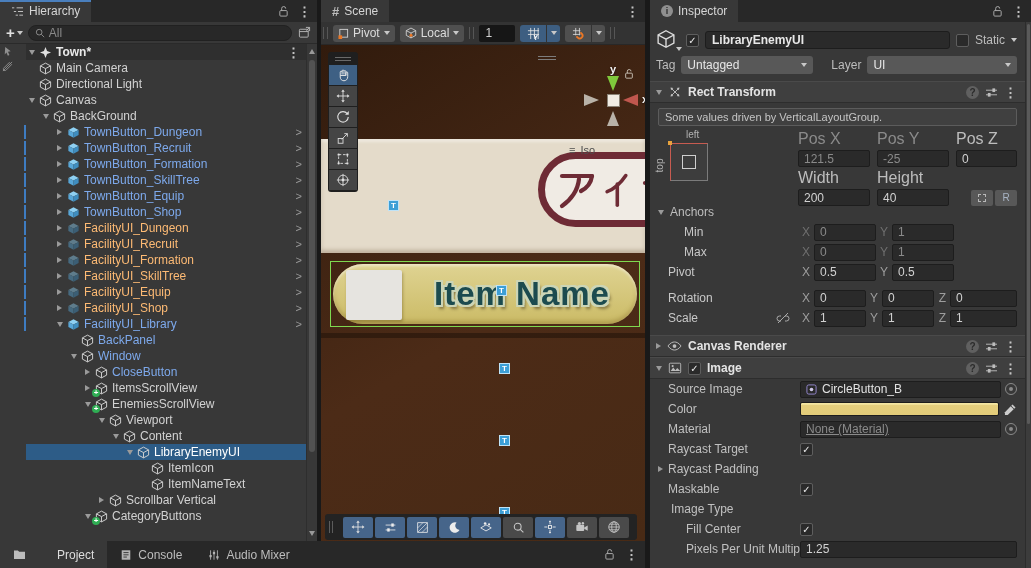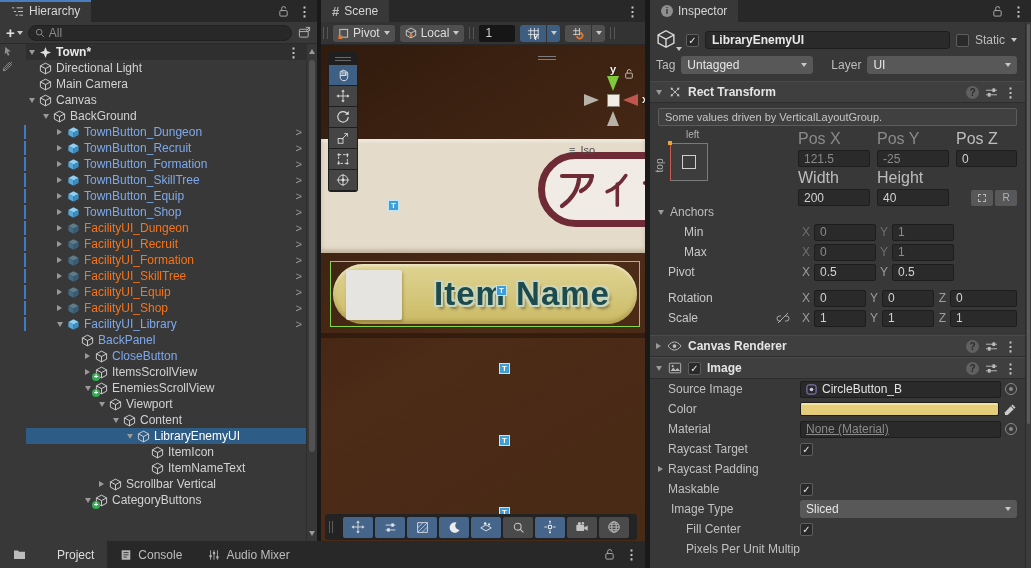--- a/index.html
+++ b/index.html
@@ -39,21 +39,21 @@
   .trow{height:16px;display:flex;align-items:center;position:relative;}
   .trow.sel{background:linear-gradient(to right,#383838 26px,#2d5c87 26px);}
   .gutter{width:26px;flex:none;height:100%;position:relative;}
   .gutter .bar{position:absolute;right:0;top:1px;bottom:1px;width:2px;background:#3e7cc1;}
   .arrslot{width:11px;flex:none;display:flex;justify-content:center;}
   .ticon{width:16px;flex:none;display:flex;justify-content:center;position:relative;}
   .ticon .plus{position:absolute;left:-1px;bottom:-2px;width:8px;height:8px;border-radius:50%;background:#2fae54;color:#fff;font-size:8px;line-height:8px;text-align:center;font-style:normal;font-weight:bold;}
   .tlabel{margin-left:3px;white-space:nowrap;}
   .tlabel.normal{color:#d2d2d2;}
   .tlabel.prefab{color:#7da9ec;}
-  .tlabel.prefab-dim{color:#f97316;}
+  .tlabel.prefab-dim{color:#fdba74;}
   .trow.sel .tlabel{color:#ffffff;}
   .chev{margin-left:auto;margin-right:4px;color:#9a9a9a;font-size:11px;}
   .vscroll{position:absolute;right:0;top:44px;bottom:0;width:11px;background:#383838;border-left:1px solid #2e2e2e;}
   .vscroll .thumb{position:absolute;left:2px;right:2px;background:#525252;border-radius:3px;}
   .sarr{position:absolute;left:2px;width:0;height:0;border:3.5px solid transparent;}
   .sarr.up{top:5px;border-bottom:5px solid #9a9a9a;border-top:none;}
   .sarr.dn{bottom:5px;border-top:5px solid #9a9a9a;border-bottom:none;}
   .gicons{position:absolute;left:2px;top:46px;display:flex;flex-direction:column;gap:4px;}
   
   #dock{left:0;top:541px;width:645px;height:27px;background:#282828;position:absolute;display:flex;}
@@ -199,32 +199,32 @@
     <div id="tree">
         <div class="trow">
           <span class="gutter"></span>
           <span style="width:0px;flex:none;"></span>
           <span class="arrslot"></span>
           <span class="ticon">
             <svg class="ic13" viewBox="0 0 16 16">
               <path d="M8 1.4 14.3 4.8v6.4L8 14.6 1.7 11.2V4.8Z M1.7 4.8 8 8.1l6.3-3.3 M8 8.1v6.5" fill="none" stroke="#cfcfcf" stroke-width="1.2"></path>
             </svg>
           </span>
-          <span class="tlabel normal">Directional Light</span>
+          <span class="tlabel normal">Main Camera</span>
         </div>
         <div class="trow">
           <span class="gutter"></span>
           <span style="width:0px;flex:none;"></span>
           <span class="arrslot"></span>
           <span class="ticon">
             <svg class="ic13" viewBox="0 0 16 16">
               <path d="M8 1.4 14.3 4.8v6.4L8 14.6 1.7 11.2V4.8Z M1.7 4.8 8 8.1l6.3-3.3 M8 8.1v6.5" fill="none" stroke="#cfcfcf" stroke-width="1.2"></path>
             </svg>
           </span>
-          <span class="tlabel normal">Main Camera</span>
+          <span class="tlabel normal">Directional Light</span>
         </div>
         <div class="trow">
           <span class="gutter"></span>
           <span style="width:0px;flex:none;"></span>
           <span class="arrslot">
             <span class="tri-d"></span>
           </span>
           <span class="ticon">
             <svg class="ic13" viewBox="0 0 16 16">
               <path d="M8 1.4 14.3 4.8v6.4L8 14.6 1.7 11.2V4.8Z M1.7 4.8 8 8.1l6.3-3.3 M8 8.1v6.5" fill="none" stroke="#cfcfcf" stroke-width="1.2"></path>
@@ -494,20 +494,33 @@
         <div class="trow">
           <span class="gutter"></span>
           <span style="width:42px;flex:none;"></span>
           <span class="arrslot"></span>
           <span class="ticon">
             <svg class="ic13" viewBox="0 0 16 16">
               <path d="M8 1.4 14.3 4.8v6.4L8 14.6 1.7 11.2V4.8Z M1.7 4.8 8 8.1l6.3-3.3 M8 8.1v6.5" fill="none" stroke="#cfcfcf" stroke-width="1.2"></path>
             </svg>
           </span>
           <span class="tlabel prefab">BackPanel</span>
+        </div>
+        <div class="trow">
+          <span class="gutter"></span>
+          <span style="width:42px;flex:none;"></span>
+          <span class="arrslot">
+            <span class="tri-d"></span>
+          </span>
+          <span class="ticon">
+            <svg class="ic13" viewBox="0 0 16 16">
+              <path d="M8 1.4 14.3 4.8v6.4L8 14.6 1.7 11.2V4.8Z M1.7 4.8 8 8.1l6.3-3.3 M8 8.1v6.5" fill="none" stroke="#cfcfcf" stroke-width="1.2"></path>
+            </svg>
+          </span>
+          <span class="tlabel prefab">Window</span>
         </div>
         <div class="trow">
           <span class="gutter"></span>
           <span style="width:56px;flex:none;"></span>
           <span class="arrslot">
             <span class="tri-r"></span>
           </span>
           <span class="ticon">
             <svg class="ic13" viewBox="0 0 16 16">
               <path d="M8 1.4 14.3 4.8v6.4L8 14.6 1.7 11.2V4.8Z M1.7 4.8 8 8.1l6.3-3.3 M8 8.1v6.5" fill="none" stroke="#cfcfcf" stroke-width="1.2"></path>
@@ -1118,30 +1131,27 @@
       <div class="irow" style="padding-left:8px;">
         <span class="tri-r" style="margin-right:5px;"></span>
         <span class="ilabel">Raycast Padding</span>
       </div>
       <div class="irow">
         <span class="ilabel">Maskable</span>
         <span class="cb">✓</span>
       </div>
       <div class="irow">
         <span class="ilabel" style="padding-left:3px;">Image Type</span>
-        <span class="dd" style="flex:1;">
-            <i>Sliced</i>
-            <span class="caret-dn"></span>
-          </span>
       </div>
       <div class="irow">
         <span class="ilabel" style="padding-left:18px;">Fill Center</span>
         <span class="cb">✓</span>
       </div>
       <div class="irow">
         <span class="ilabel" style="padding-left:18px;">Pixels Per Unit Multip</span>
+        <span class="f" style="flex:1;">1.25</span>
       </div>
     </div>
     <div class="ins-scroll">
         <span class="thumb"></span>
       </div>
   </section>
 </div>
 
 </body></html>

